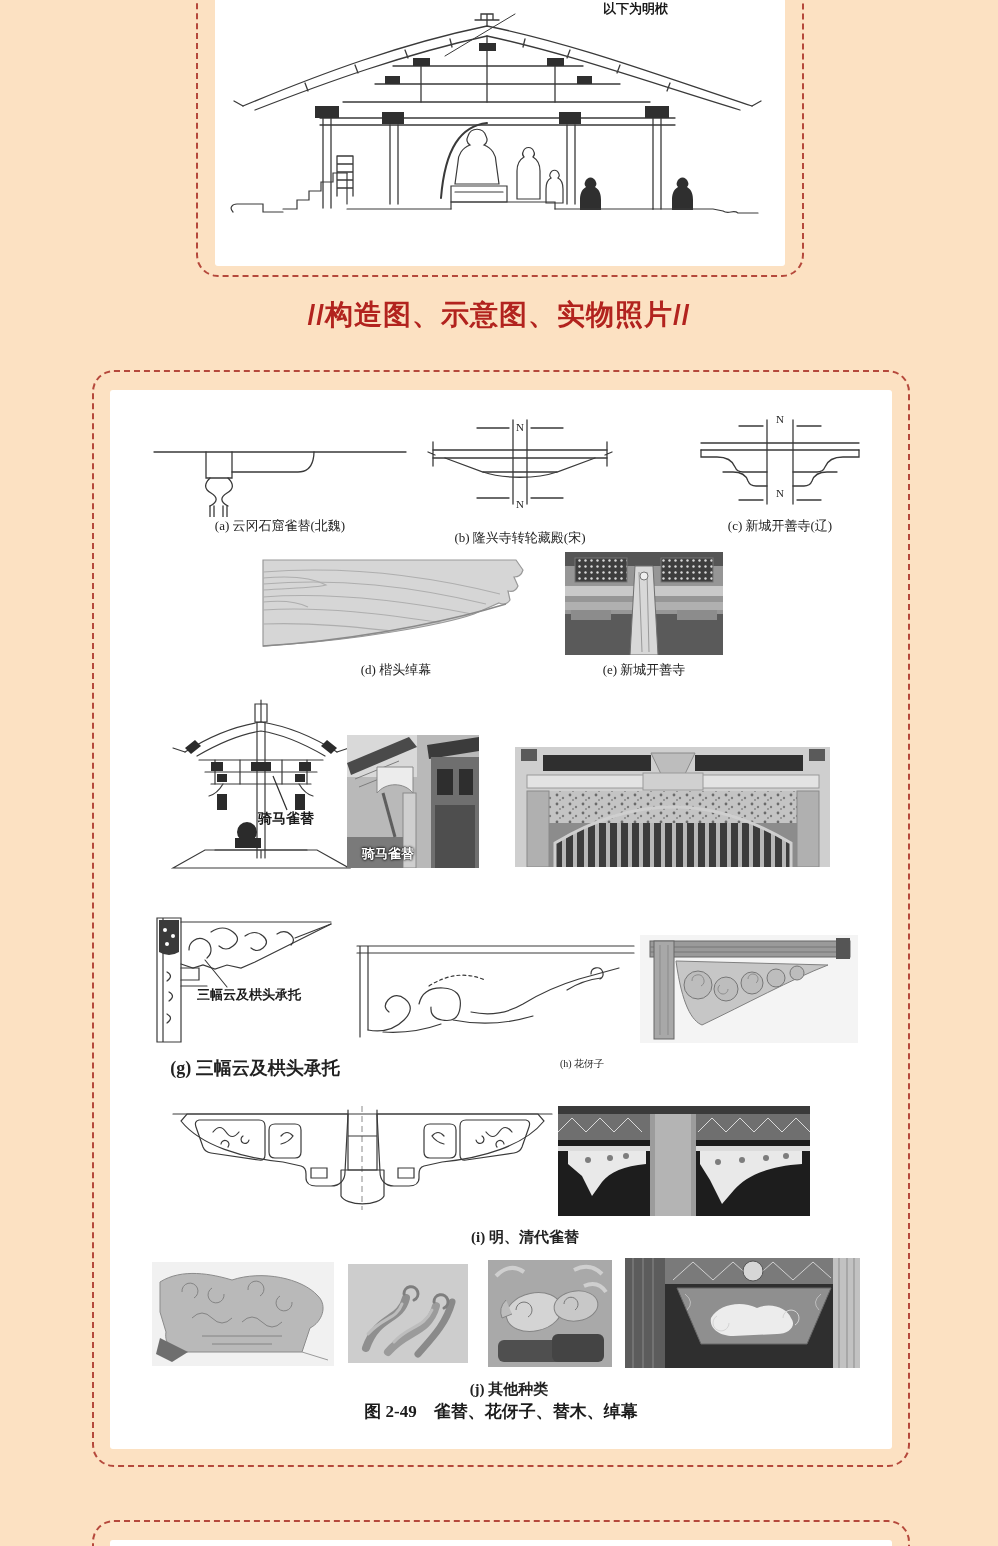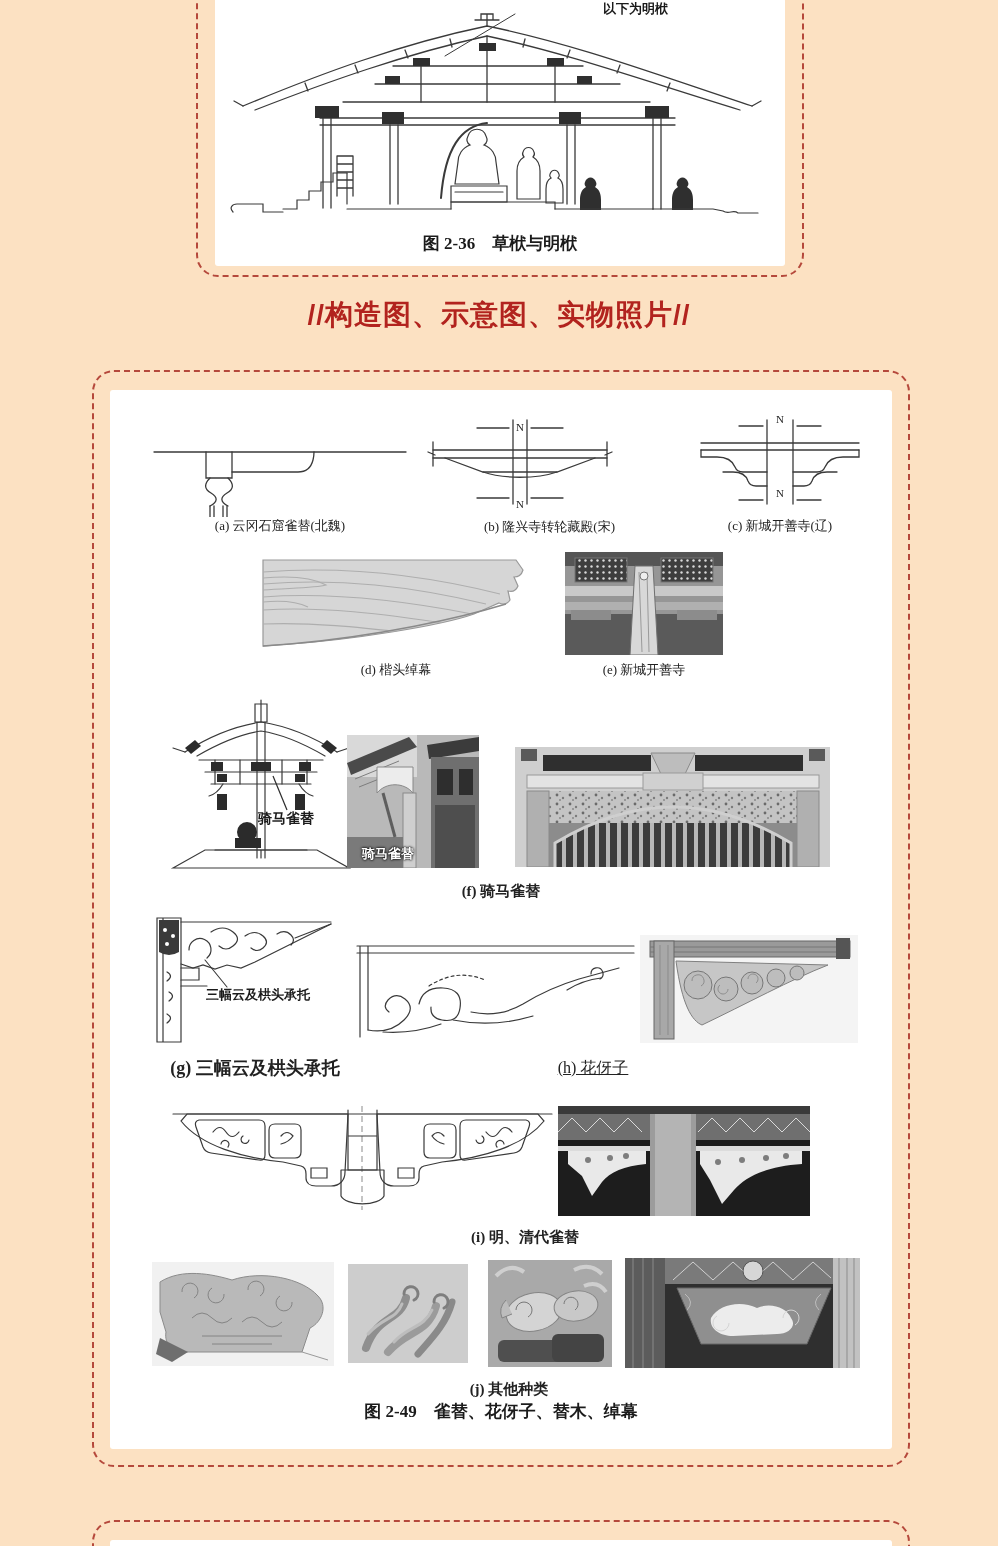--- a/index.html
+++ b/index.html
@@ -75,21 +75,20 @@
         <path d="M122,167 v31"></path>
         <path d="M122,203 h104 M330,203 h98"></path>
         <path d="M226,203 v-7 h104 v7"></path>
         <path d="M428,203 h60 l10,2 c6,4 10,-2 15,2 h20"></path>
         <path d="M290,8 L220,50" stroke-width="1"></path>
       </g>
     </svg>
 
     <div class="note" style="left:388px;top:2px;">以下为明栿</div>
 
-    <div class="cap figcap" style="left:0;right:0;top:236px;">图 2-36　草栿与明栿</div>
   </div>
 </div>
 
 <div class="heading" style="top:296px;color:#b2231e;">//构造图、示意图、实物照片//</div>
 
 <div class="card" style="left:92px;top:370px;width:814px;height:1093px;">
   <div class="inner" style="left:16px;top:18px;right:16px;bottom:16px;">
 
     <svg class="abs" style="left:40px;top:42px;" width="260" height="85" viewBox="0 0 260 85">
       <g stroke="#3a3a3a" fill="none" stroke-width="1.3" stroke-linecap="round">
@@ -129,21 +128,21 @@
         <path d="M44,88 H68 M102,88 H126"></path>
         <path d="M6,31 H164 M6,38 H164"></path>
         <use href="#cbr"></use>
         <use href="#cbr" transform="translate(170,0) scale(-1,1)"></use>
       </g>
       <text x="85" y="11" text-anchor="middle" font-size="11" font-family="Liberation Serif,serif" fill="#1b1b1b">N</text>
       <text x="85" y="85" text-anchor="middle" font-size="11" font-family="Liberation Serif,serif" fill="#1b1b1b">N</text>
     </svg>
 
     <div class="cap" style="left:40px;width:260px;top:128px;">(a) 云冈石窟雀替(北魏)</div>
-    <div class="cap" style="left:315px;width:190px;top:129px;text-align:right;">(b) 隆兴寺转轮藏殿(宋)</div>
+    <div class="cap" style="left:315px;width:190px;top:140px;">(b) 隆兴寺转轮藏殿(宋)</div>
     <div class="cap" style="left:585px;width:170px;top:128px;">(c) 新城开善寺(辽)</div>
 
     <svg class="abs" style="left:150px;top:162px;" width="272" height="103" viewBox="0 0 272 103">
       <defs>
           <clipPath id="dcl">
         <path d="M3,8 H256 l7,10 q-2,7 -9,7 l4,9 q-3,7 -10,5 l2,9 q-4,6 -11,3 L214,62 C180,74 90,88 30,92 L3,94 Z"></path>
       </clipPath>
         </defs>
       <path d="M3,8 H256 l7,10 q-2,7 -9,7 l4,9 q-3,7 -10,5 l2,9 q-4,6 -11,3 L214,62 C180,74 90,88 30,92 L3,94 Z" fill="#d6d6d6" stroke="#999" stroke-width="1.2"></path>
       <g clip-path="url(#dcl)" stroke="#aeaeae" fill="none" stroke-width="1.1">
@@ -252,42 +251,41 @@
       <rect x="128" y="26" width="60" height="17" fill="#d0d0d0" stroke="#9a9a9a"></rect>
       <rect x="12" y="44" width="292" height="32" fill="url(#spk)"></rect>
       <rect x="12" y="76" width="292" height="44" fill="#8c8c8c"></rect>
       <rect x="12" y="76" width="292" height="44" fill="url(#slats)" clip-path="url(#arch)"></rect>
       <path d="M40,120 V96 Q100,60 158,60 Q216,60 276,96 V120" fill="none" stroke="#cfcfcf" stroke-width="3"></path>
       <rect x="12" y="44" width="22" height="76" fill="#b0b0b0" stroke="#8a8a8a"></rect>
       <rect x="282" y="44" width="22" height="76" fill="#b0b0b0" stroke="#8a8a8a"></rect>
       <path d="M6,2 h16 v12 h-16 z M294,2 h16 v12 h-16 z" fill="#5a5a5a"></path>
     </svg>
 
-    <div class="cap cap-bold" style="left:0;right:0;top:492px;">(f) 骑马雀替</div>
 
     <svg class="abs" style="left:35px;top:520px;" width="190" height="140" viewBox="0 0 190 140">
       <g stroke="#3a3a3a" fill="none" stroke-width="1.2" stroke-linecap="round">
         <path d="M12,8 H36 V132 H12 Z M18,8 V132"></path>
         <path d="M22,62 q7,4 0,9 M24,82 q7,4 0,9 M22,104 q7,4 0,9"></path>
         <path d="M36,12 H186"></path>
         <path d="M44,40 a11,11 0 1 1 18,8"></path>
         <path d="M66,22 q12,-8 22,0 q9,7 0,14 q-7,6 -14,0"></path>
         <path d="M100,26 q10,-7 18,0 q7,6 0,12 q-6,5 -12,0"></path>
         <path d="M132,24 q8,-5 14,1 q5,5 0,10"></path>
         <path d="M150,28 L186,14"></path>
         <path d="M36,54 l12,4 10,-3 12,4 12,-4 14,3 14,-6 16,-8 20,-10 L186,14"></path>
         <path d="M36,58 h18 v12 h-18 M36,76 h26"></path>
         <path d="M60,50 L82,77" stroke-width="1.1"></path>
       </g>
       <path d="M14,10 h20 v32 q-10,6 -20,0 z" fill="#3a3a3a"></path>
       <circle cx="20" cy="20" r="2" fill="#fff"></circle>
         <circle cx="28" cy="26" r="2" fill="#fff"></circle>
       <circle cx="22" cy="34" r="2" fill="#fff"></circle>
     </svg>
-    <div class="note" style="left:96px;top:596px;">三幅云及栱头承托</div>
+    <div class="note" style="left:87px;top:596px;">三幅云及栱头承托</div>
 
     <svg class="abs" style="left:243px;top:550px;" width="285" height="102" viewBox="0 0 285 102">
       <g stroke="#3a3a3a" fill="none" stroke-width="1.2" stroke-linecap="round">
         <path d="M4,6 H281 M4,13 H281 M7,6 V97 M15,6 V90"></path>
         <path d="M15,90 q22,4 36,-10 q12,-12 1,-21 q-9,-7 -17,1 q-6,7 1,12"></path>
         <path d="M66,64 q4,-17 24,-16 q20,1 17,20 q-2,15 -18,12 q-12,-2 -11,-13"></path>
         <path d="M76,46 q28,-18 56,-6" stroke-dasharray="3,3"></path>
         <path d="M118,72 q28,6 52,-8 q26,-16 56,-25 l40,-11"></path>
         <path d="M100,80 q40,8 80,-4"></path>
         <path d="M238,34 a6,6 0 1 1 9,5"></path>
@@ -310,21 +308,21 @@
         <circle cx="112" cy="48" r="11"></circle>
           <circle cx="136" cy="43" r="9"></circle>
           <circle cx="157" cy="38" r="7"></circle>
       </g>
       <g fill="none" stroke="#8d8d8d">
         <path d="M52,46 a6,6 0 1 1 9,5 M80,50 a5,5 0 1 0 8,4 M108,44 a5,5 0 1 1 8,4"></path>
       </g>
     </svg>
 
     <div class="cap" style="left:35px;width:220px;top:668px;text-align:center;font-size:18px;font-weight:bold;">(g) 三幅云及栱头承托</div>
-    <div class="cap" style="left:403px;width:160px;top:668px;font-size:16px;text-decoration:underline;">(h) 花伢子</div>
+    <div class="cap" style="left:392px;width:160px;top:668px;font-size:10px;">(h) 花伢子</div>
 
     <svg class="abs" style="left:55px;top:716px;" width="395" height="108" viewBox="0 0 395 108">
       <defs>
         <g id="iw">
           <path d="M183,8 L22,8 L16,15 C36,40 78,52 118,56 L136,60 C140,61 141,64 141,68 L141,72 C141,77 145,80 151,80 H166 C175,80 180,74 180,66 L183,8"></path>
           <path d="M34,14 q-5,1 -3,7 l7,20 q2,5 8,6 l48,7 q6,1 6,-5 V20 q0,-6 -6,-6 z"></path>
           <path d="M48,26 q7,-9 13,0 q6,9 13,0 M56,38 a4,4 0 1 1 7,3 M78,30 a4,4 0 1 0 6,4"></path>
           <path d="M110,18 q-6,0 -6,6 v22 q0,6 6,6 h20 q6,0 6,-6 V24 q0,-6 -6,-6 z"></path>
           <path d="M116,30 q6,-7 12,0 q-4,6 -12,8"></path>
           <path d="M146,62 h16 v10 h-16 z"></path>

